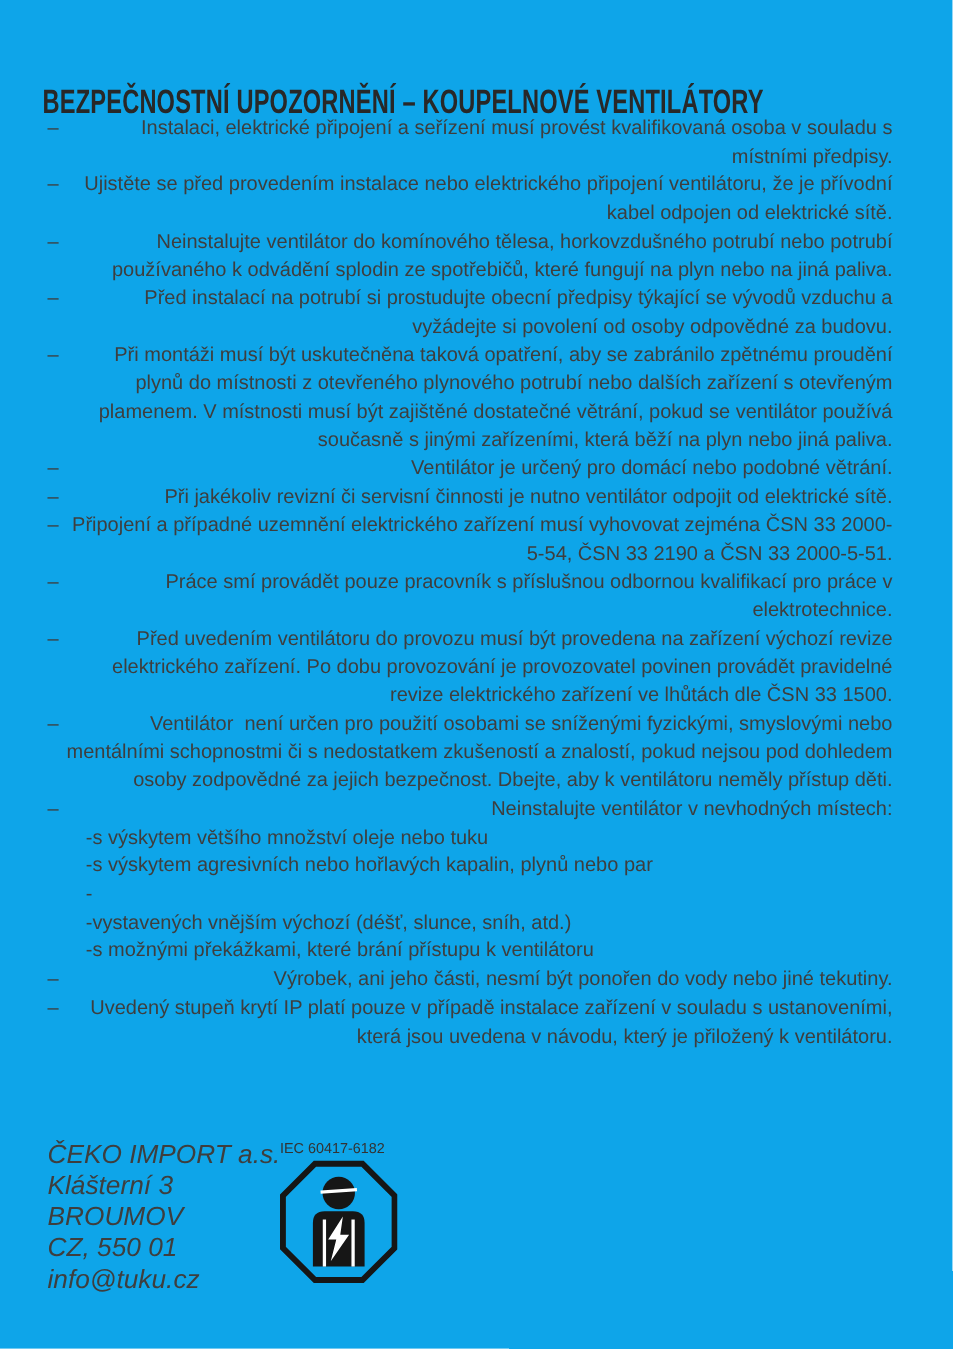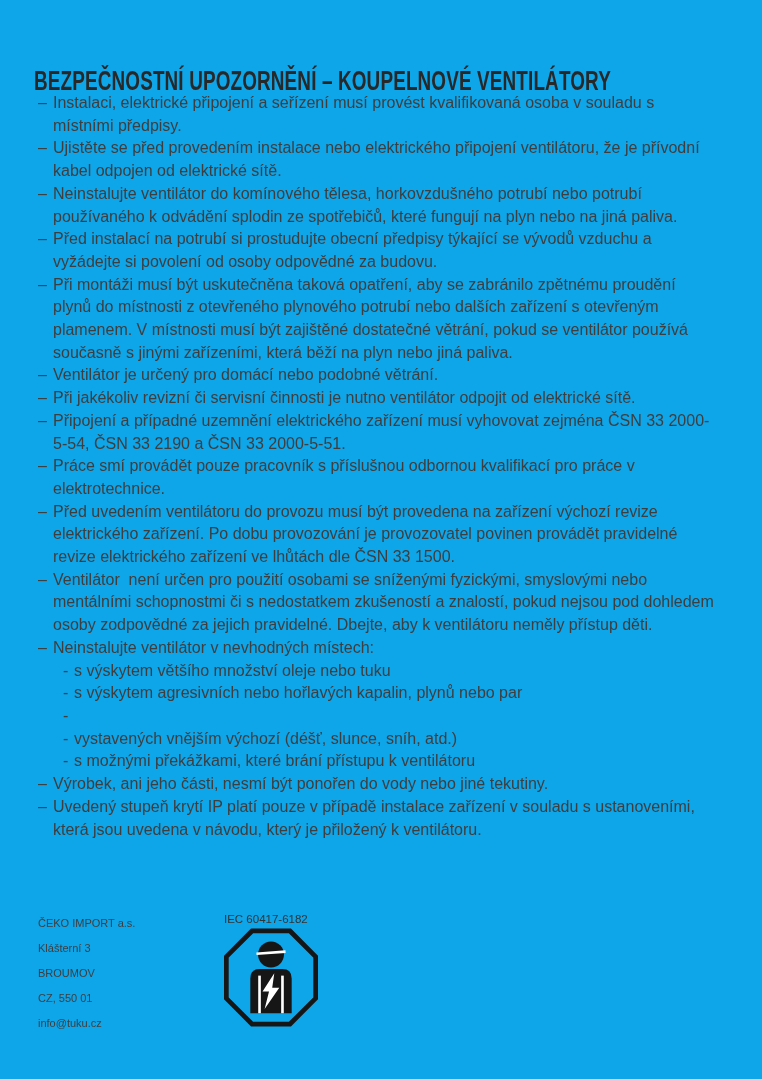--- a/index.html
+++ b/index.html
@@ -18,28 +18,28 @@
     transform:scaleX(0.70);transform-origin:0 0;
   }
 
   .safety-list{
     position:absolute;left:38px;top:92px;width:676px;
     font-size:16px;line-height:22.7px;
   }
   ul{list-style:none;margin:0;padding:0;}
   li.item{display:flex;align-items:flex-start;}
   .marker{flex:0 0 15px;width:15px;}
-  .item-body{flex:1;min-width:0;}
+  .item-body{flex:1;min-width:0;text-align:right;}
   .itext{white-space:pre-wrap;display:block;}
   ul.sub{margin-left:10px;}
   ul.sub li{display:flex;align-items:flex-start;}
   ul.sub .marker{flex:0 0 11px;width:11px;}
 
   .footer{position:absolute;left:38px;top:911px;}
-  .company-block{font-size:11px;line-height:25px;color:#3e3e3e;}
+  .company-block{font-size:21px;line-height:25px;color:#3e3e3e;font-style:italic;}
   .icon-block{position:absolute;left:186px;top:2px;width:94px;text-align:left;}
   .icon-label{font-size:11.5px;color:#333;margin-bottom:3px;white-space:nowrap;}
   .icon-svg{display:block;margin:0 auto;}
 </style>
 </head>
 <body>
 
 <div class="page">
 
   <h1 class="title">BEZPEČNOSTNÍ UPOZORNĚNÍ – KOUPELNOVÉ VENTILÁTORY</h1>
@@ -102,21 +102,21 @@
       </li>
       <li class="item">
         <span class="marker">–</span>
         <div class="item-body">
             <span class="itext">Před uvedením ventilátoru do provozu musí být provedena na zařízení výchozí revize elektrického zařízení. Po dobu provozování je provozovatel povinen provádět pravidelné revize elektrického zařízení ve lhůtách dle ČSN 33 1500.</span>
           </div>
       </li>
       <li class="item">
         <span class="marker">–</span>
         <div class="item-body">
-            <span class="itext">Ventilátor  není určen pro použití osobami se sníženými fyzickými, smyslovými nebo mentálními schopnostmi či s nedostatkem zkušeností a znalostí, pokud nejsou pod dohledem osoby zodpovědné za jejich pravidelné. Dbejte, aby k ventilátoru neměly přístup děti.</span>
+            <span class="itext">Ventilátor  není určen pro použití osobami se sníženými fyzickými, smyslovými nebo mentálními schopnostmi či s nedostatkem zkušeností a znalostí, pokud nejsou pod dohledem osoby zodpovědné za jejich bezpečnost. Dbejte, aby k ventilátoru neměly přístup děti.</span>
           </div>
       </li>
       <li class="item">
         <span class="marker">–</span>
         <div class="item-body">
           <span class="itext">Neinstalujte ventilátor v nevhodných místech:</span>
           <ul class="sub">
             <li>
               <span class="marker">-</span>
               <span class="itext">s výskytem většího množství oleje nebo tuku</span>

